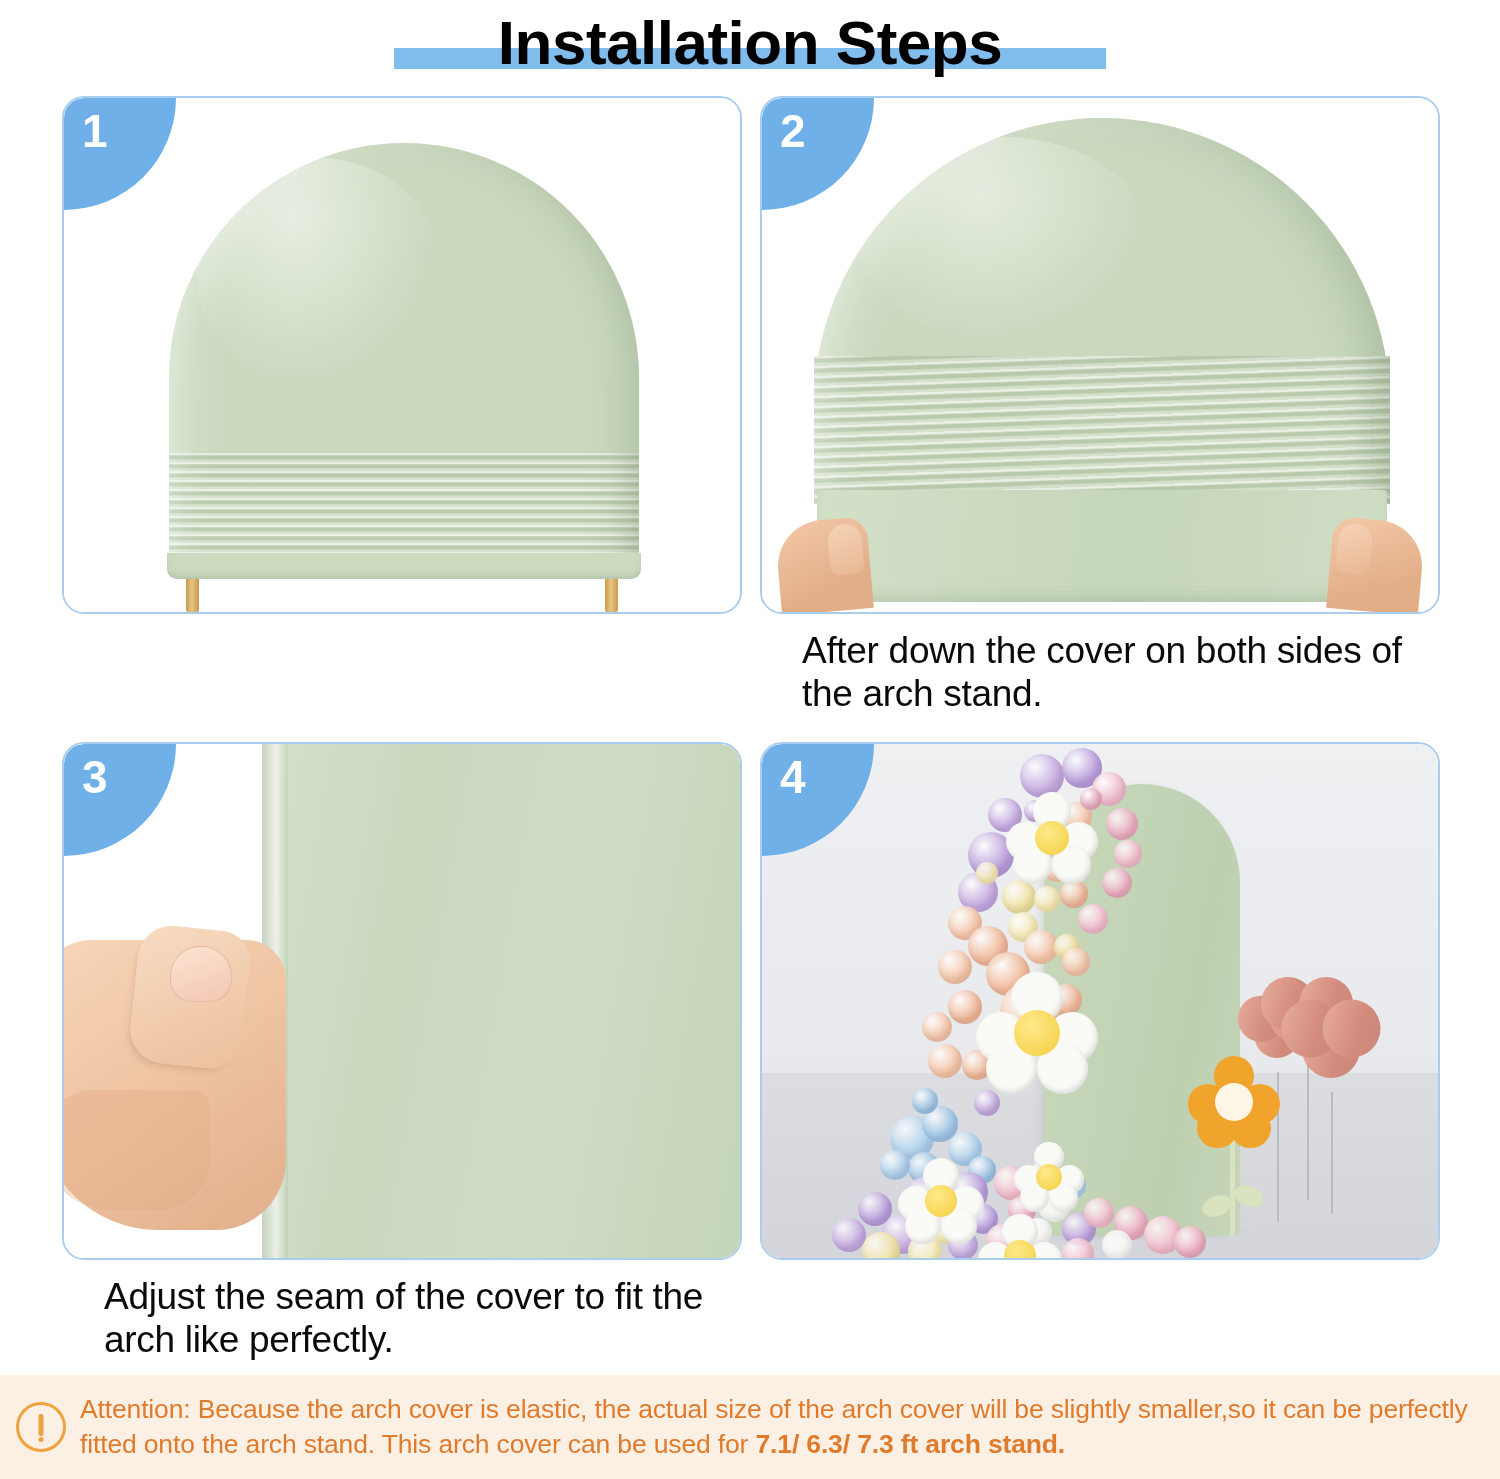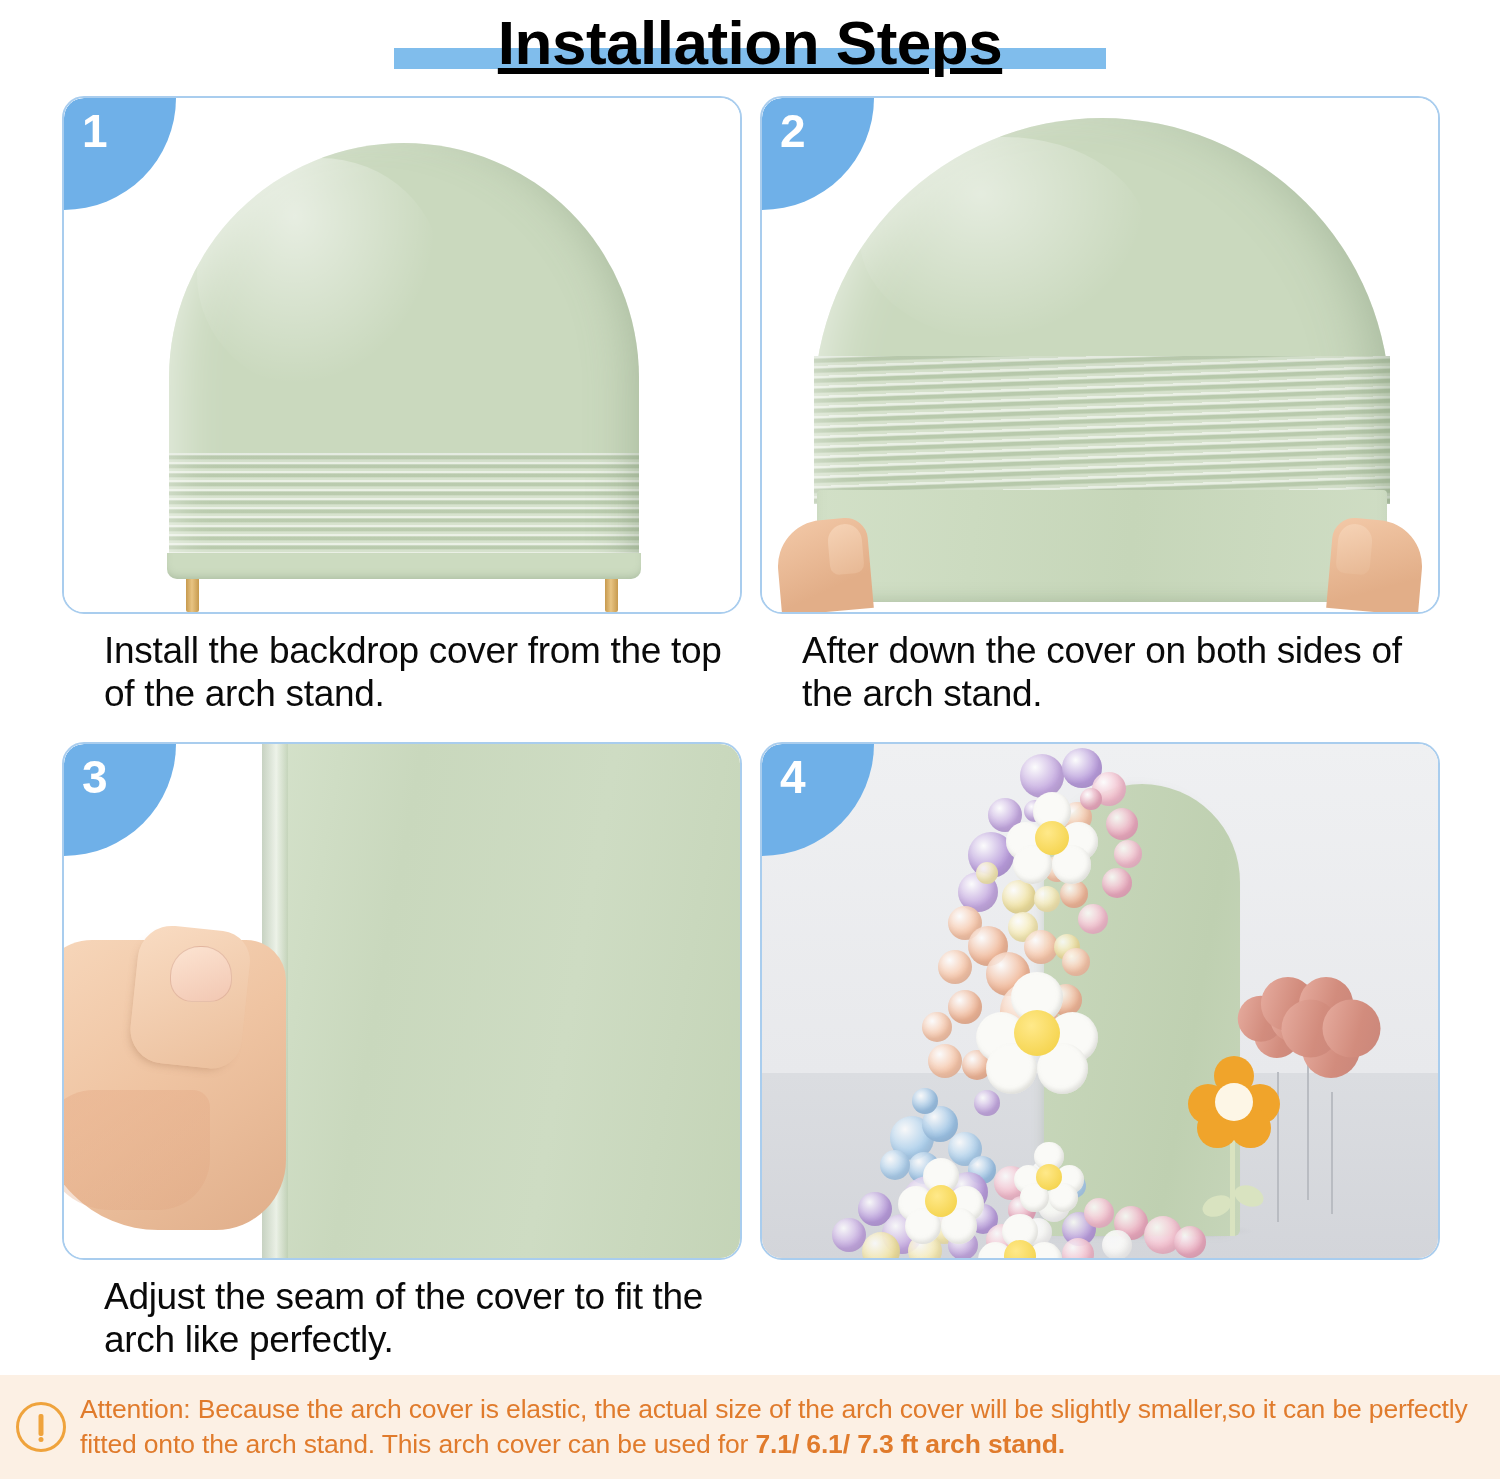--- a/index.html
+++ b/index.html
@@ -13,21 +13,20 @@
     position: relative;
   }
 
   
   .title-wrap {
     position: relative;
     height: 92px;
     display: flex;
     align-items: center;
     justify-content: center;
-    text-decoration: underline;
   }
   .title-bar {
     position: absolute;
     left: 50%;
     transform: translateX(-50%);
     top: 48px;
     width: 712px;
     height: 21px;
     background: #80BDEC;
   }
@@ -370,21 +369,20 @@
         <div class="s1-leg l"></div>
         <div class="s1-leg r"></div>
         <div class="s1-cover"></div>
         <div class="s1-ruche"></div>
         <div class="s1-hem"></div>
       </div>
       <div class="badge">
         <span>1</span>
       </div>
     </div>
-    <p class="caption">Install the backdrop cover from the top of the arch stand.</p>
   </div>
 
   <div class="step">
     <div class="photo">
       <div class="s1-stage">
         <div class="s2-cover"></div>
         <div class="s2-ruche"></div>
         <div class="s2-skirt"></div>
         <div class="hand left">
             <div class="thumb"></div>
@@ -560,15 +558,15 @@
         <span>4</span>
       </div>
     </div>
   </div>
 
 </div>
 
 <div class="attention">
   <div class="warn-icon"></div>
   <div class="attn-text">
-    <span>Attention: Because the arch cover is elastic, the actual size of the arch cover will be slightly smaller,so it can be perfectly fitted onto the arch stand. This arch cover can be used for </span><b>7.1/ 6.1/ 7.3 ft arch stand.</b>
+    <span>Attention: Because the arch cover is elastic, the actual size of the arch cover will be slightly smaller,so it can be perfectly fitted onto the arch stand. This arch cover can be used for </span><b>7.1/ 6.3/ 7.3 ft arch stand.</b>
   </div>
 </div>
 
 </body></html>

